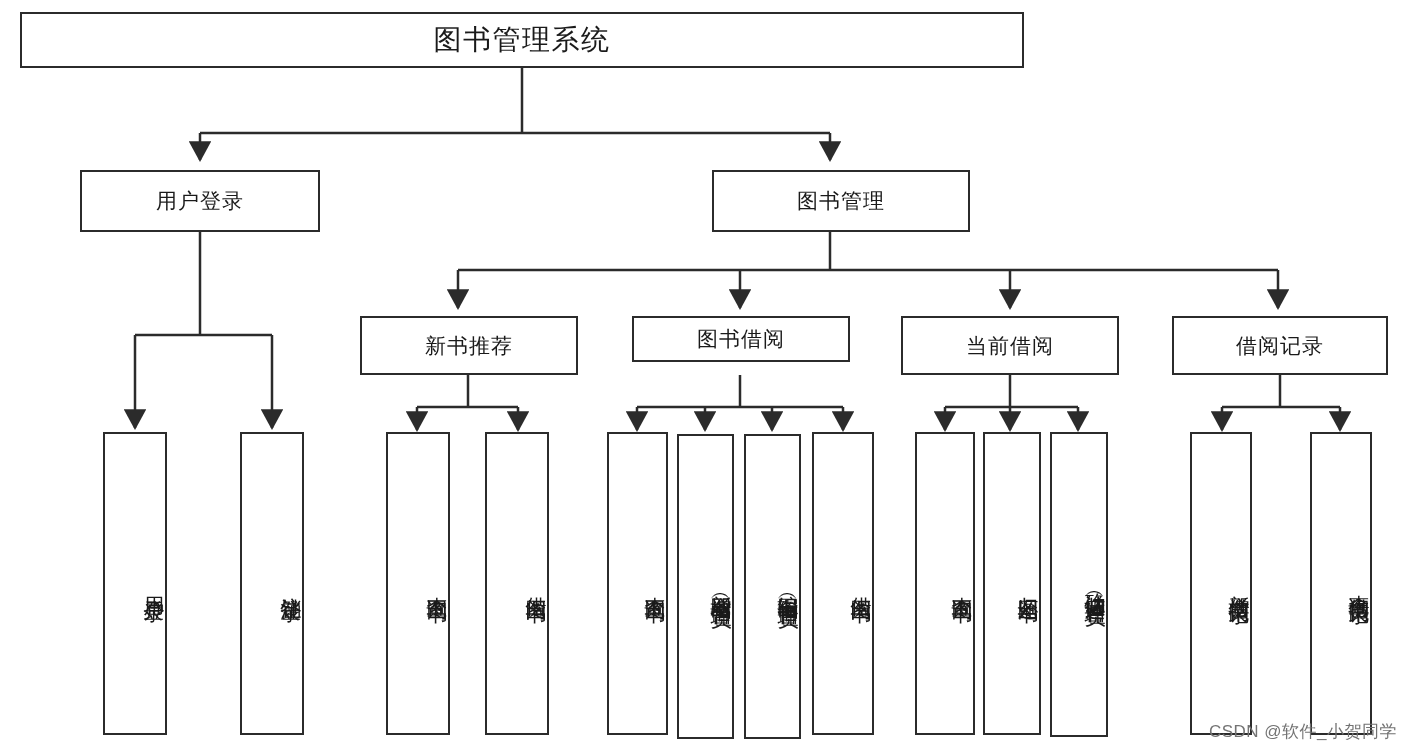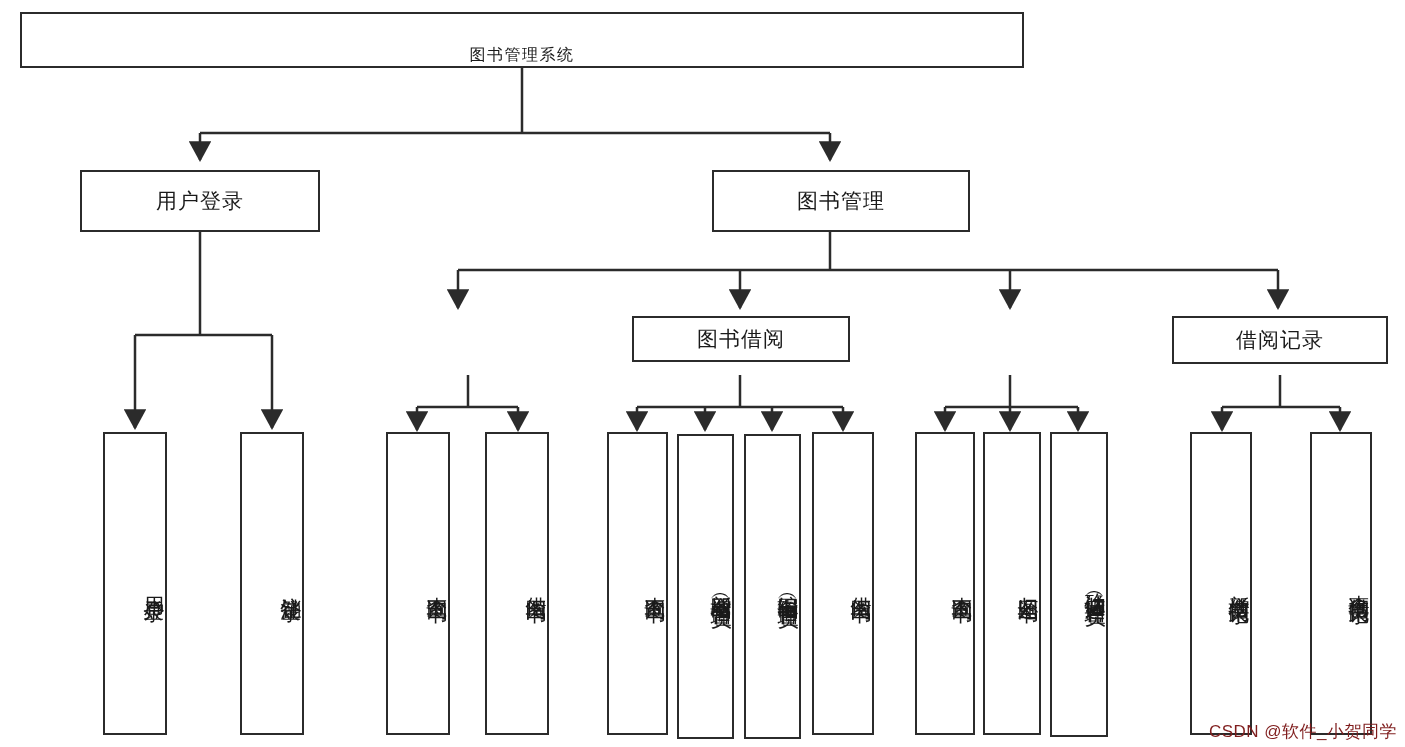--- a/index.html
+++ b/index.html
@@ -25,23 +25,22 @@
     display: flex;
     align-items: center;
     justify-content: center;
     color: #1a1a1a;
   }
   .node.h {
     font-size: 21px;
     letter-spacing: 1px;
   }
   .node.root {
-    font-size: 16px;
+    font-size: 28px;
     letter-spacing: 1.5px;
-    align-items: flex-end;
   }
   .node.v {
     writing-mode: vertical-rl;
     text-orientation: upright;
     font-size: 21px;
     letter-spacing: 2px;
     align-items: flex-start;
     justify-content: center;
     padding-top: 0px;
   }
@@ -60,21 +59,21 @@
     top: 0;
     width: 1405px;
     height: 747px;
     pointer-events: none;
   }
   .watermark {
     position: absolute;
     right: 8px;
     bottom: 4px;
     font-size: 17px;
-    color: #7f1d1d;
+    color: #737373;
     letter-spacing: 0.5px;
     white-space: nowrap;
     margin-left: 41px;
   }
 </style>
 </head>
 <body>
 
 <div id="canvas">
 
@@ -132,24 +131,30 @@
     <span>图书管理系统</span>
   </div>
 
   <div class="node h" style="left:80px; top:170px; width:240px; height:62px;">
     <span>用户登录</span>
   </div>
   <div class="node h" style="left:712px; top:170px; width:258px; height:62px;">
     <span>图书管理</span>
   </div>
 
+  <div class="node h" style="left:360px; top:316px; width:218px; height:59px;">
+    <span>新书推荐</span>
+  </div>
   <div class="node h" style="left:632px; top:316px; width:218px; height:46px;">
     <span>图书借阅</span>
   </div>
-  <div class="node h" style="left:1172px; top:316px; width:216px; height:48px;">
+  <div class="node h" style="left:901px; top:316px; width:218px; height:59px;">
+    <span>当前借阅</span>
+  </div>
+  <div class="node h" style="left:1172px; top:316px; width:216px; height:59px;">
     <span>借阅记录</span>
   </div>
 
   <div class="node v" style="left:103px; top:432px; width:64px; height:303px;">
     <span class="vlabel">用户登录</span>
   </div>
   <div class="node v" style="left:240px; top:432px; width:64px; height:303px;">
     <span class="vlabel">注销登录</span>
   </div>
 

